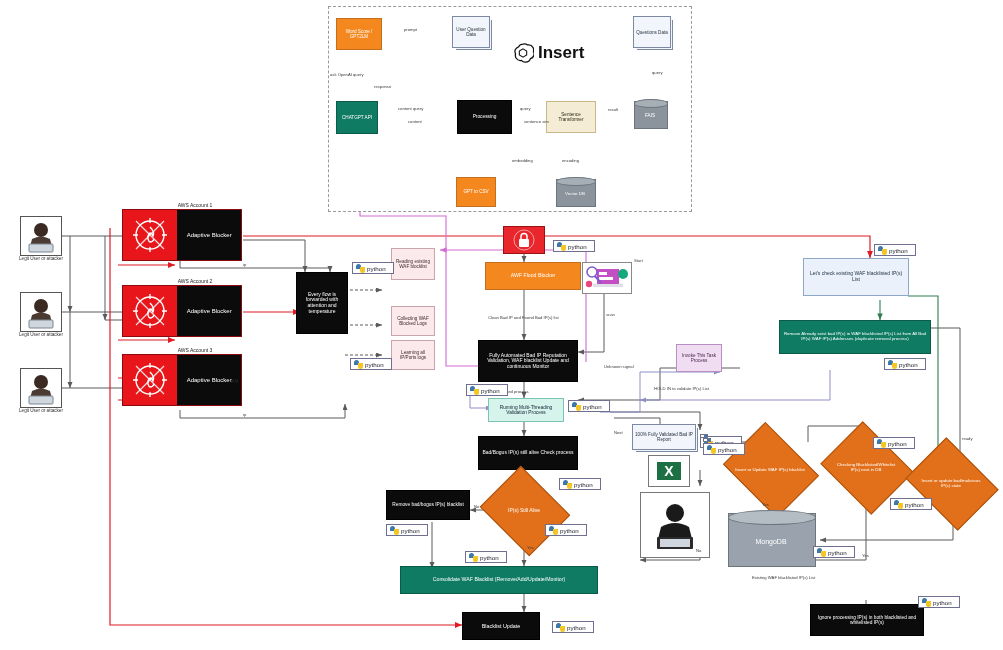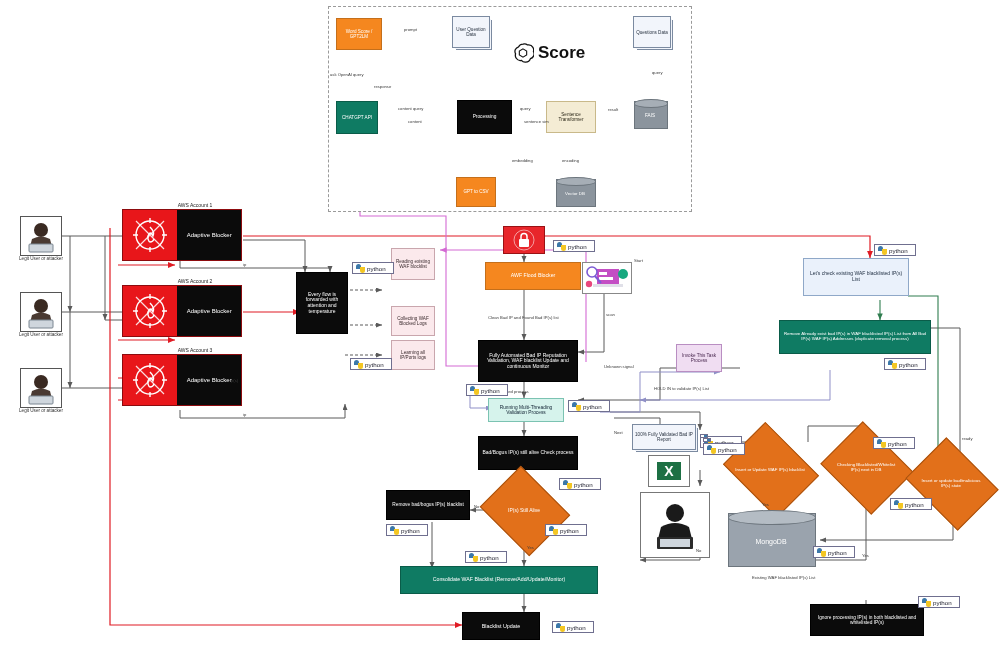--- a/index.html
+++ b/index.html
@@ -183,21 +183,21 @@
 
   <div class="docicon" style="left:633px;top:16px;width:36px;height:30px;font-size:4.6px;">
     <div class="dtxt">Questions Data</div>
   </div>
 
   <div class="openai" style="left:512px;top:40px;width:100px;height:26px;font-size:17px;">
     <svg width="22" height="22" viewBox="0 0 24 24">
       <path d="M12 2.2c-2.1 0-3.9 1.2-4.8 3A5.4 5.4 0 0 0 3.9 13a5.4 5.4 0 0 0 .6 4.5 5.4 5.4 0 0 0 5.8 2.6A5.4 5.4 0 0 0 14.9 22a5.4 5.4 0 0 0 5.2-3.8 5.4 5.4 0 0 0 3.3-7.8 5.4 5.4 0 0 0-.6-4.5A5.4 5.4 0 0 0 17 3.2 5.4 5.4 0 0 0 12 2.2z" fill="none" stroke="#111" stroke-width="1.4"></path>
       <path d="M12 7.5 L16 9.8 L16 14.2 L12 16.5 L8 14.2 L8 9.8 Z" fill="none" stroke="#111" stroke-width="1.2"></path>
     </svg>
-    <span>Score</span>
+    <span>Insert</span>
   </div>
 
   <div class="node teal" style="left:336px;top:101px;width:42px;height:33px;font-size:4.6px;">
     <span>CHATGPT API</span>
   </div>
 
   <div class="node blk" style="left:457px;top:100px;width:55px;height:34px;font-size:4.8px;">
     <span>Processing</span>
   </div>
 

